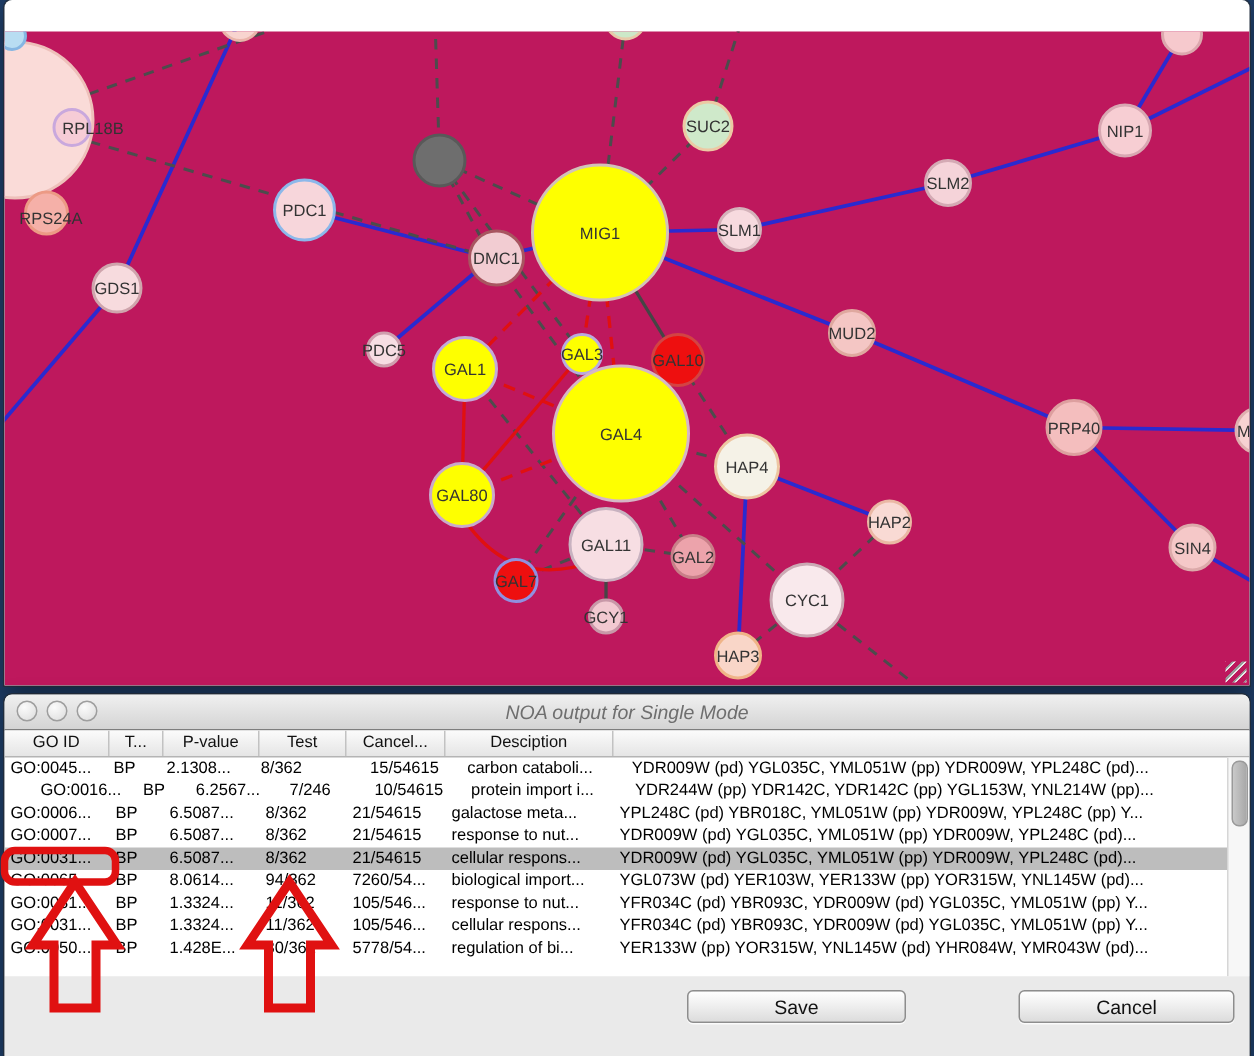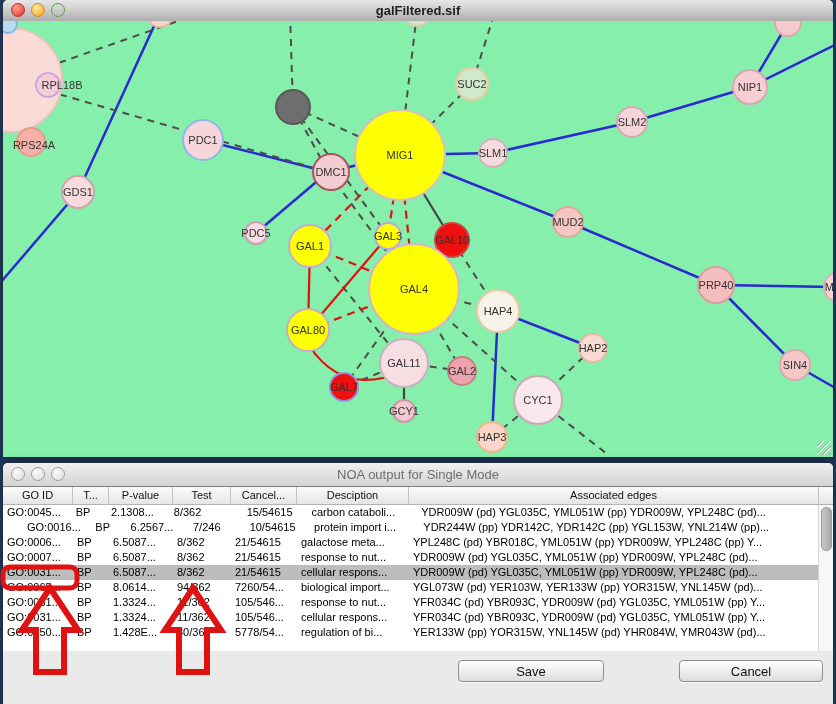--- a/index.html
+++ b/index.html
@@ -13,28 +13,28 @@
             background:linear-gradient(180deg,#e6e6e6 0%,#cfcfcf 45%,#adadad 100%);
             border-bottom:1px solid #7e7e7e;}
   .titlebar .title{position:absolute;left:0;right:0;top:0;height:21px;line-height:21px;
             text-align:center;font-size:13px;font-weight:600;color:#222;}
   .lights{position:absolute;left:8px;top:3px;display:flex;gap:6px;}
   .light{width:14px;height:14px;border-radius:50%;box-sizing:border-box;}
   .light.red{background:radial-gradient(circle at 35% 30%,#ff9c93,#ee5b50 60%,#c8372c);border:1px solid #b5372e;}
   .light.yellow{background:radial-gradient(circle at 35% 30%,#ffe9a8,#f7bd47 60%,#d99b2b);border:1px solid #c4922f;}
   .light.green{background:radial-gradient(circle at 35% 30%,#c4f0ae,#61c454 60%,#3f9c34;);border:1px solid #51a33f;}
   .light.hollow{background:radial-gradient(circle at 35% 30%,#fbfbfb,#dcdcdc);border:1px solid #9e9e9e;}
-  .graph-canvas{position:absolute;left:0;top:21px;width:830px;height:436px;background:#86efac;}
+  .graph-canvas{position:absolute;left:0;top:21px;width:830px;height:436px;background:#be185d;}
   .graph-canvas svg{display:block;}
   .resize-grip{position:absolute;right:2px;bottom:2px;width:14px;height:14px;
     background:repeating-linear-gradient(135deg,transparent 0 3px,#9a9a9a 3px 4px,#e8e8e8 4px 5px);}
   
   .win-noa{left:3px;top:463px;width:830px;height:241px;background:#eaeaea;
            border-radius:5px 5px 0 0;overflow:hidden;}
-  .win-noa .titlebar{height:23px;background:linear-gradient(180deg,#f0f0f0,#d4d4d4);}
+  .win-noa .titlebar{height:23px;background:linear-gradient(180deg,#f0f0f0,#d4d4d4);font-style:italic;}
   .win-noa .titlebar .title{height:23px;line-height:23px;font-weight:400;color:#6e6e6e;}
   .win-noa .lights{top:4px;}
   .noa-table{position:relative;height:164px;background:#fff;overflow:hidden;}
   .thead{display:flex;height:17px;background:linear-gradient(#fbfbfb,#e5e5e5);
          border-bottom:1px solid #b4b4b4;}
   .th{box-sizing:border-box;height:17px;line-height:16px;font-size:11px;color:#111;
       text-align:center;border-right:1px solid #c2c2c2;overflow:hidden;white-space:nowrap;}
   .th:last-child{border-right:none;}
   .tbody{position:absolute;left:0;top:18px;right:14px;bottom:0;overflow:hidden;}
   .tr{display:flex;height:15px;line-height:15px;font-size:11px;color:#000;}
@@ -51,28 +51,20 @@
        box-shadow:0 1px 0 rgba(255,255,255,.8);}
   .btn-save{left:455px;width:146px;}
   .btn-cancel{left:676px;width:144px;}
   
   #overlay{position:absolute;left:0;top:0;width:836px;height:704px;pointer-events:none;z-index:60;}
 </style>
 </head>
 <body>
 
 <div class="window win-graph">
-  <div class="titlebar">
-    <div class="lights">
-      <div class="light red"></div>
-      <div class="light yellow"></div>
-      <div class="light green"></div>
-    </div>
-    <div class="title">galFiltered.sif</div>
-  </div>
   <div class="graph-canvas">
     <svg id="graph-svg" width="830" height="436" viewBox="0 0 830 436">
         <line x1="157" y1="-8" x2="75" y2="171" stroke="#2a2ad0" stroke-width="2.5"></line>
         <line x1="75" y1="171" x2="-8" y2="268" stroke="#2a2ad0" stroke-width="2.5"></line>
         <line x1="200" y1="119" x2="325" y2="151" stroke="#2a2ad0" stroke-width="2.5"></line>
         <line x1="325" y1="151" x2="397" y2="134" stroke="#2a2ad0" stroke-width="2.5"></line>
         <line x1="253" y1="212" x2="325" y2="151" stroke="#2a2ad0" stroke-width="2.5"></line>
         <line x1="397" y1="134" x2="490" y2="132" stroke="#2a2ad0" stroke-width="2.5"></line>
         <line x1="490" y1="132" x2="629" y2="101" stroke="#2a2ad0" stroke-width="2.5"></line>
         <line x1="629" y1="101" x2="747" y2="66" stroke="#2a2ad0" stroke-width="2.5"></line>
@@ -195,21 +187,20 @@
     <div class="title">NOA output for Single Mode</div>
   </div>
   <div class="noa-table">
     <div class="thead" id="thead">
         <div class="th" style="width: 70px;">GO ID</div>
         <div class="th" style="width: 36px;">T...</div>
         <div class="th" style="width: 64px;">P-value</div>
         <div class="th" style="width: 58px;">Test</div>
         <div class="th" style="width: 66px;">Cancel...</div>
         <div class="th" style="width: 112px;">Desciption</div>
-        <div class="th" style="width: 410px;">Associated edges</div>
         <div class="th" style="width: 14px;"></div>
       </div>
     <div class="tbody" id="tbody">
         <div class="tr">
           <div class="td" style="width: 70px;">GO:0045...</div>
           <div class="td" style="width: 36px;">BP</div>
           <div class="td" style="width: 64px;">2.1308...</div>
           <div class="td" style="width: 58px;">8/362</div>
           <div class="td" style="width: 66px; margin-left: 16px;">15/54615</div>
           <div class="td" style="width: 112px;">carbon cataboli...</div>

